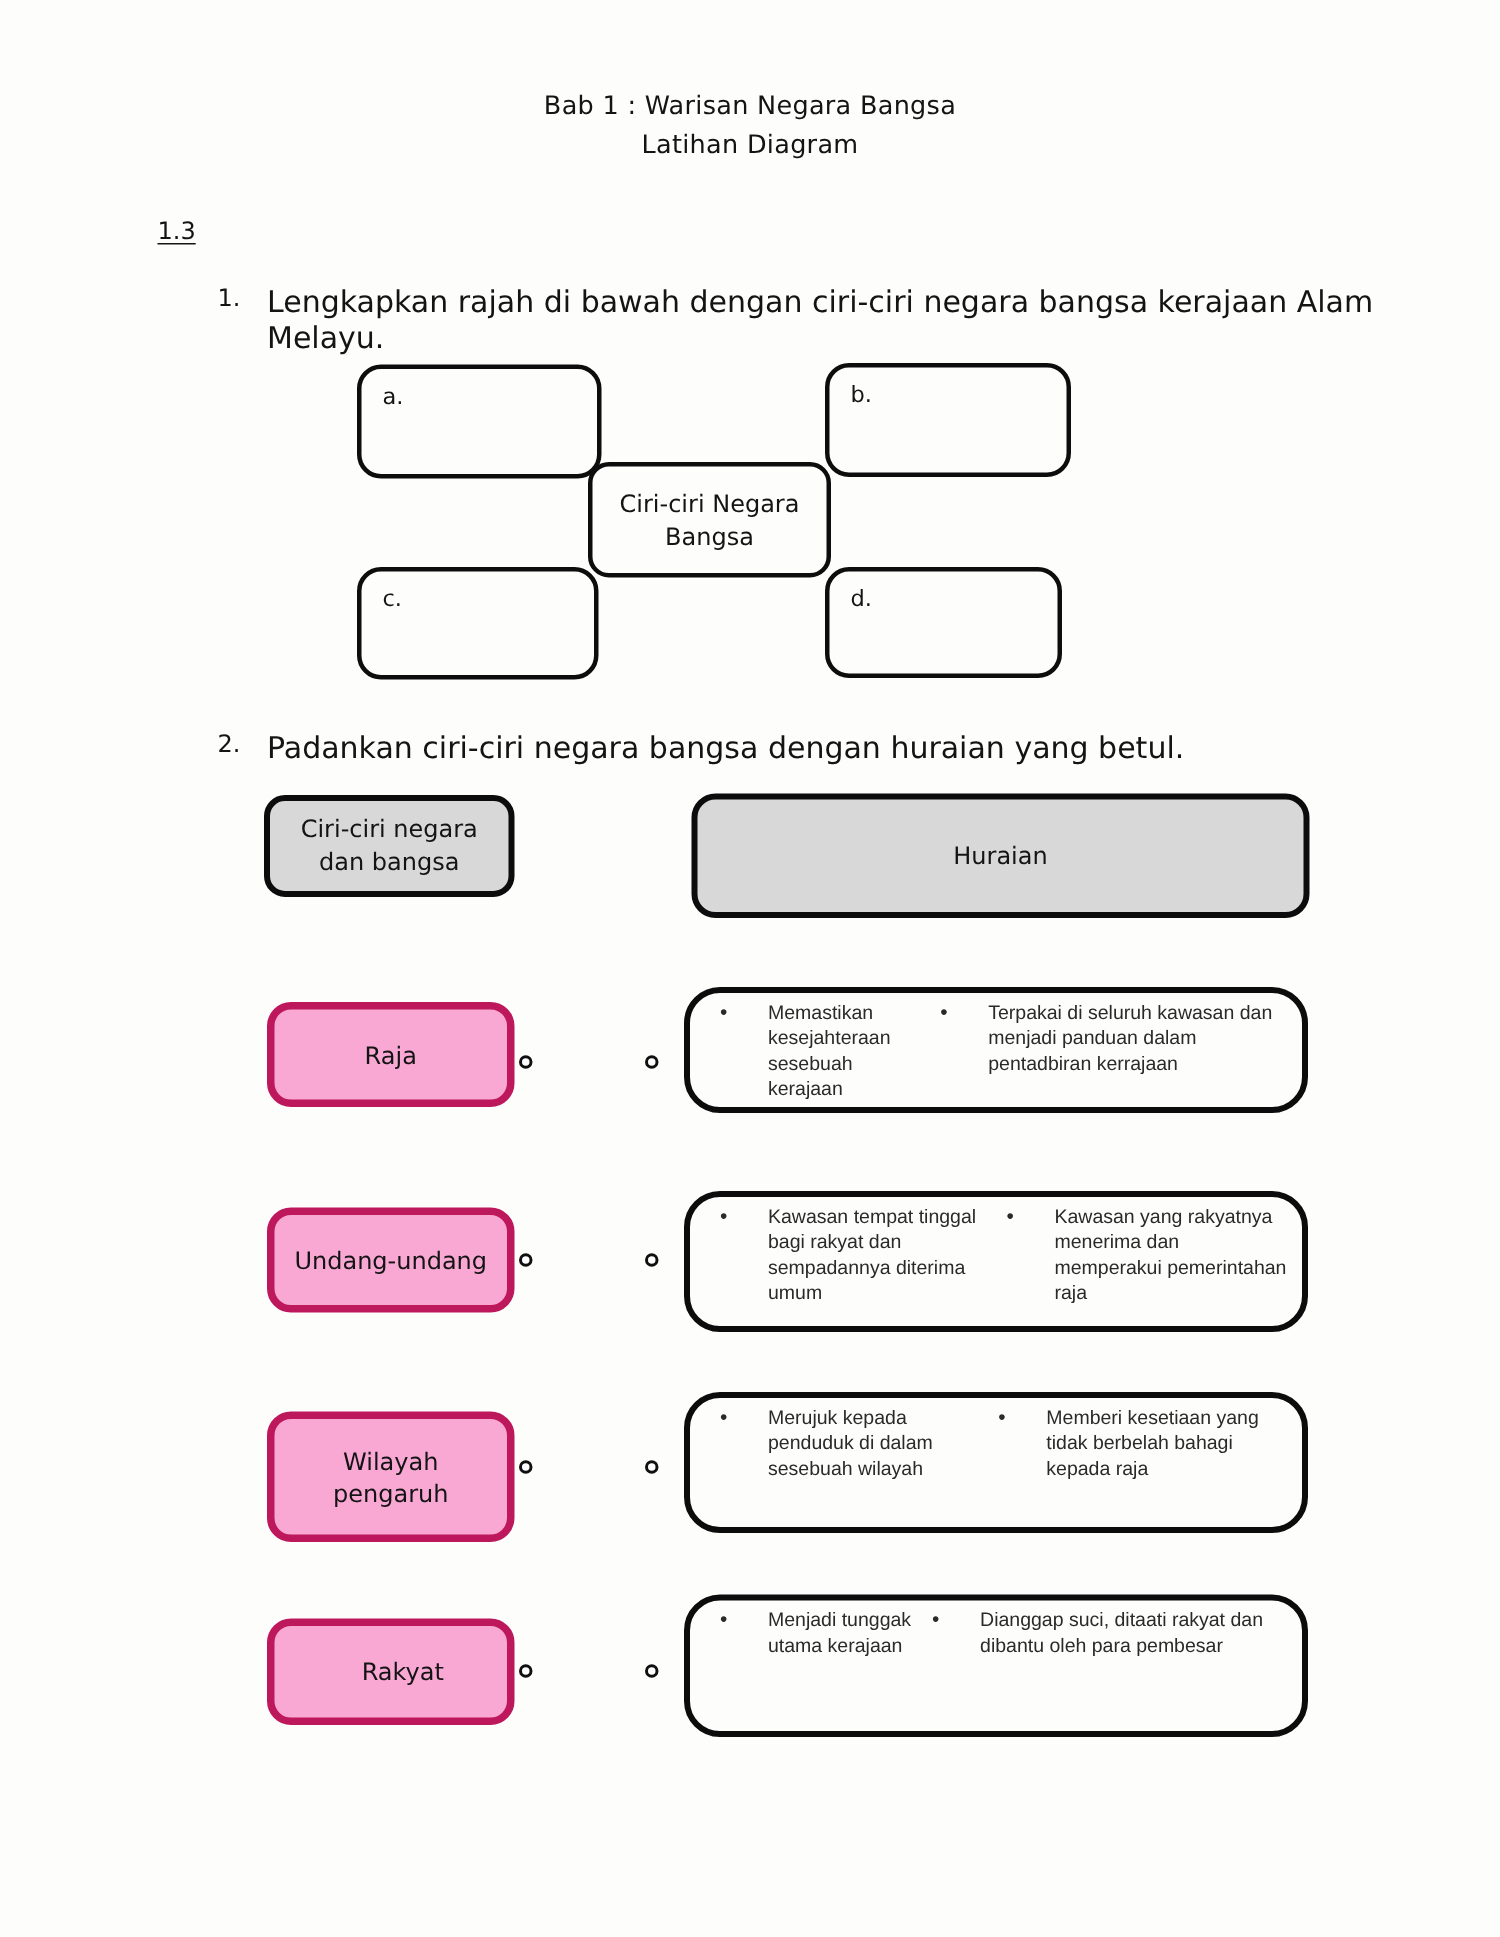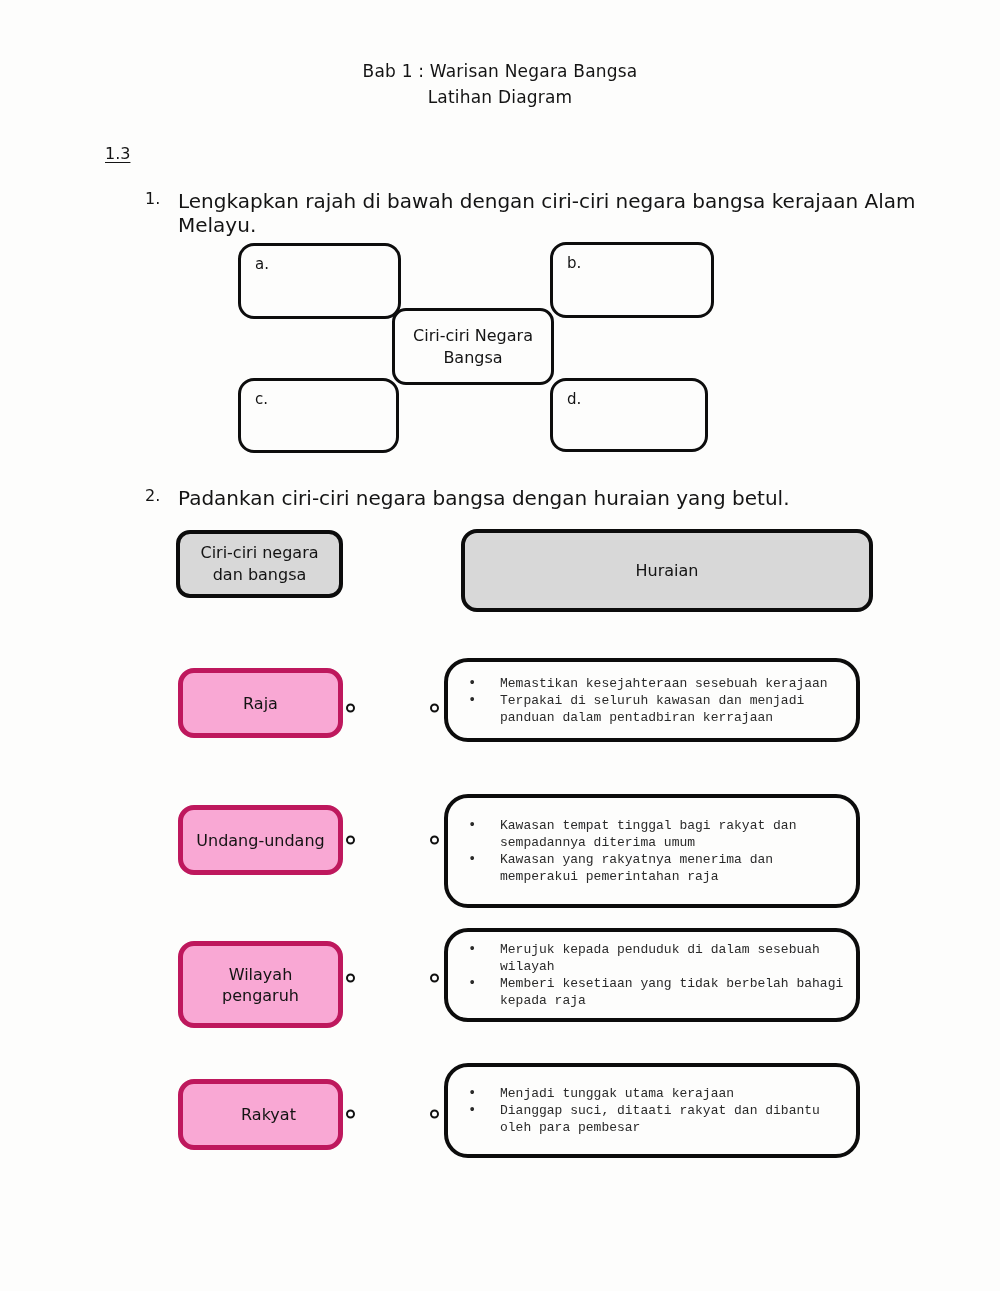--- a/index.html
+++ b/index.html
@@ -94,31 +94,31 @@
     background:#fff;box-sizing:border-box;
     transform:translateY(-50%);
   }
   .dot-l{left:346px;}
   .dot-r{left:430px;}
   .dot.r1{top:708px;}
   .dot.r2{top:840px;}
   .dot.r3{top:978px;}
   .dot.r4{top:1114px;}
   .mdesc{
-    position:absolute;left:444px;width:416px;
+    position:absolute;left:456px;width:416px;
     background:#fdfdfc;
     border:4px solid #0c0c0c;border-radius:24px;
     box-sizing:border-box;
-    display:flex;flex-direction:column;justify-content:center;
+    display:flex;flex-direction:row;justify-content:center;
     padding:4px 8px 4px 14px;
-    font-family:Liberation Mono, monospace;
+    font-family:Liberation Sans, sans-serif;
     font-size:13px;line-height:17px;color:#2a2a2a;
   }
   .mdesc.r1{top:658px;height:84px;}
-  .mdesc.r2{top:794px;height:114px;}
+  .mdesc.r2{top:794px;height:94px;}
   .mdesc.r3{top:928px;height:94px;}
   .mdesc.r4{top:1063px;height:95px;}
   .bullet{display:flex;}
   .bullet::before{
     content:"\2022";
     flex:0 0 32px;width:32px;
     text-align:left;padding-left:6px;
     font-size:14px;
   }
   .bullet .btext{flex:1;}

